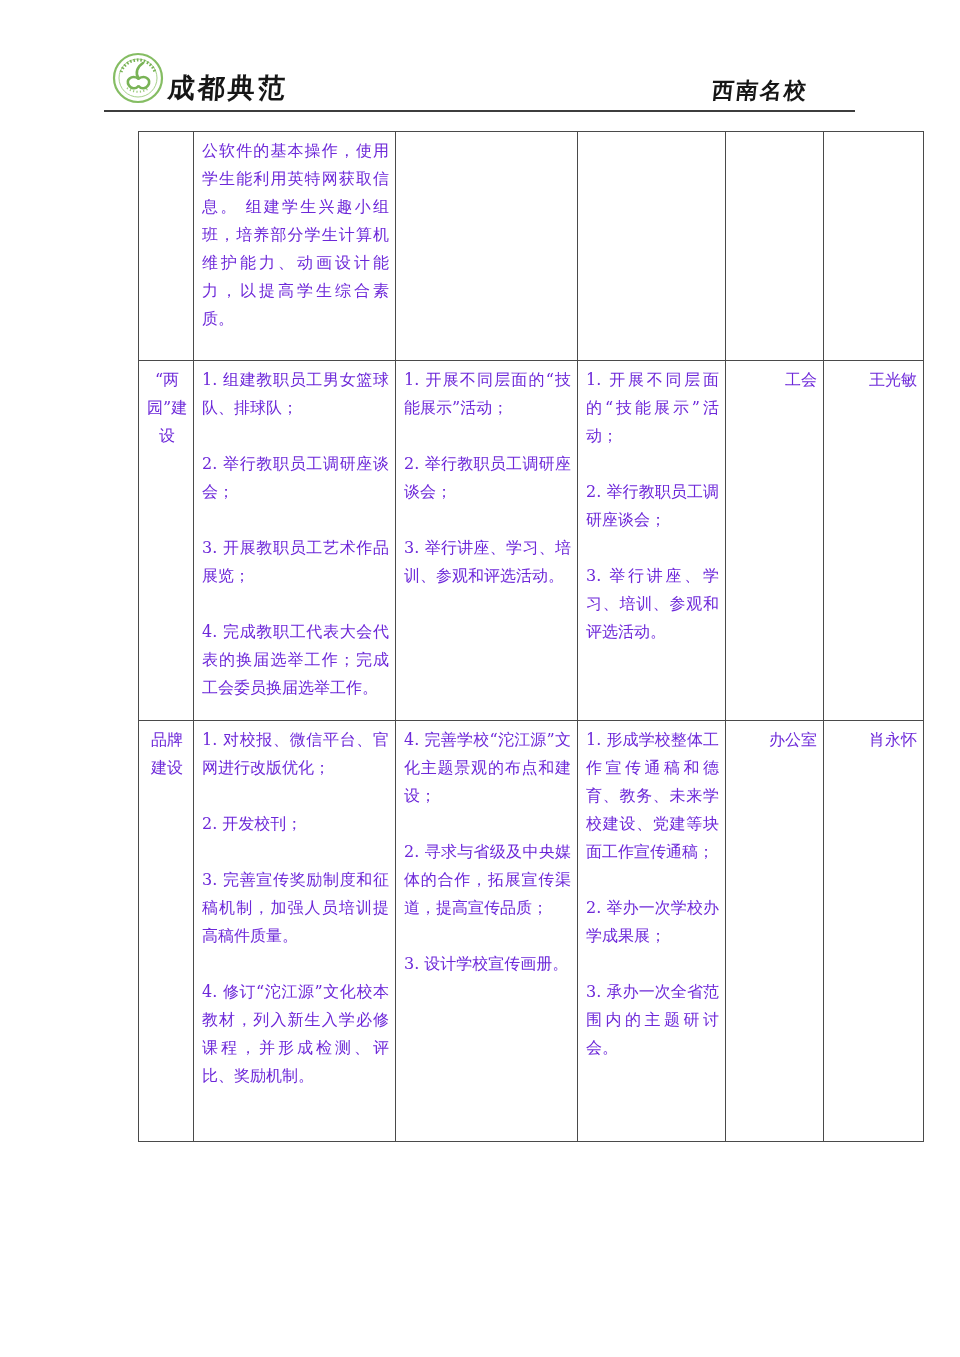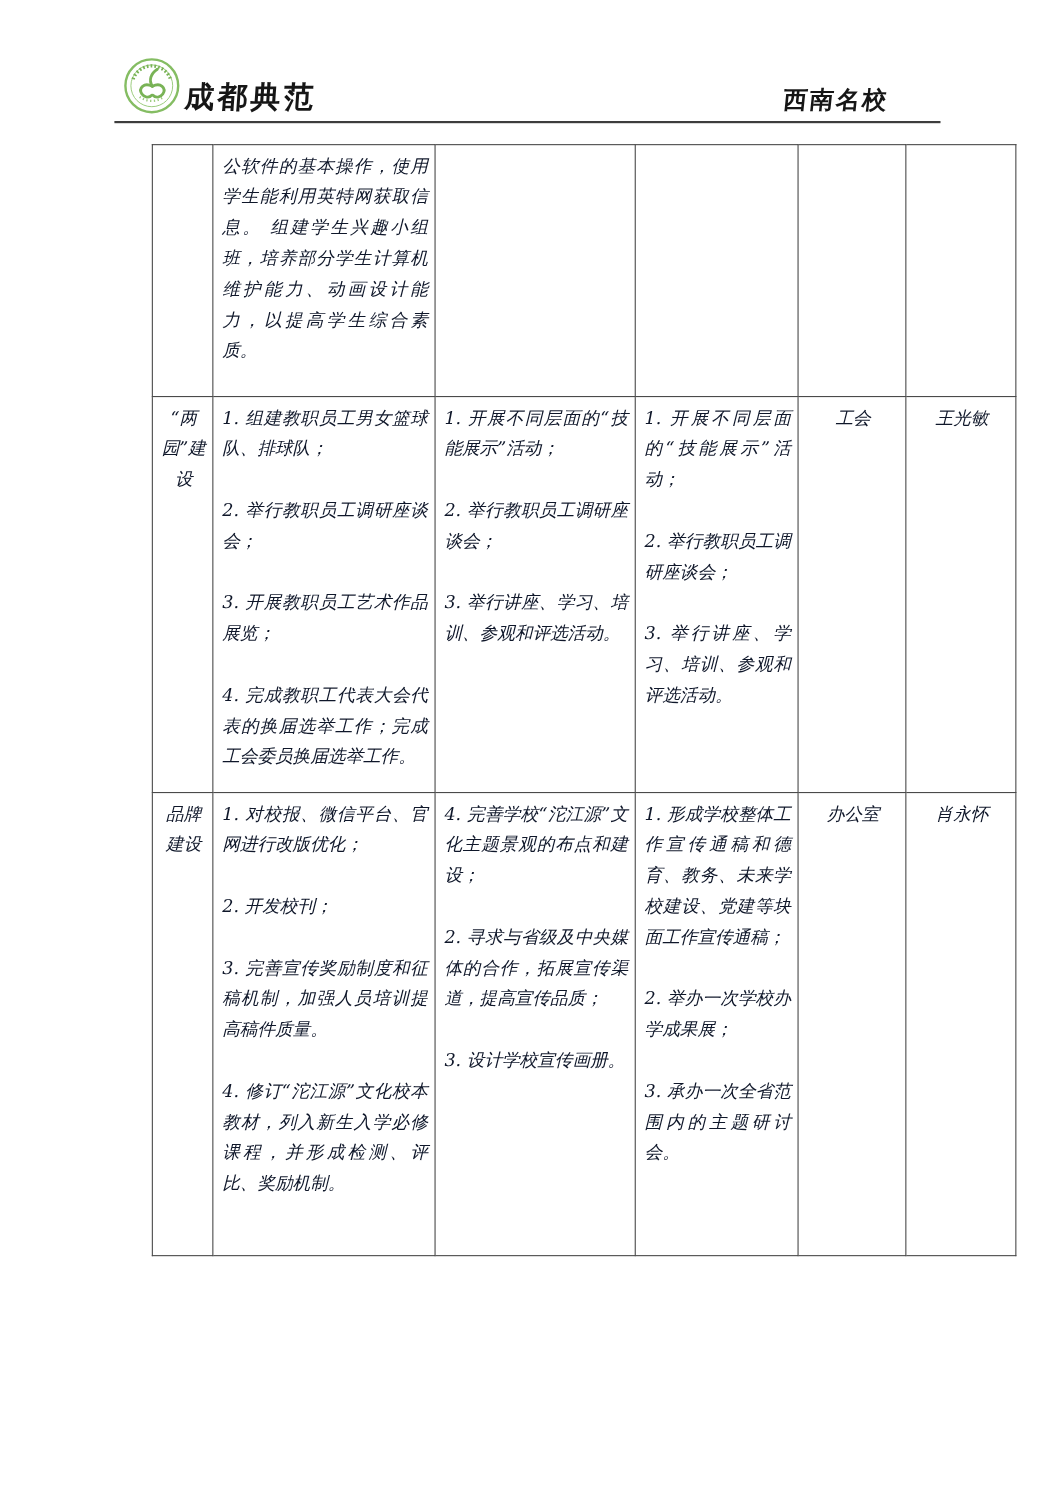--- a/index.html
+++ b/index.html
@@ -52,42 +52,41 @@
     width: 785px;
     border-collapse: collapse;
     table-layout: fixed;
   }
   table.plan { border: 1.5px solid #3f3f3f; }
   table.plan td {
     border: 1px solid #4a4a4a;
     vertical-align: top;
     font-size: 16px;
     line-height: 28px;
-    color: #0f172a;
+    color: #6d28d9;
     padding: 5px 6px 4px 8px;
     overflow: hidden;
-    font-style: italic;
   }
   tr.r1 td { height: 219px; }
   tr.r2 td { height: 350px; }
   tr.r3 td { height: 411px; }
 
   td.cat {
     vertical-align: middle;
     text-align: center;
     white-space: pre-line;
     line-height: 30px;
     padding: 2px 2px;
   }
   td.txt {
     text-align: justify;
     white-space: pre-line;
   }
   td.small {
-    text-align: center;
+    text-align: right;
     padding-left: 10px;
     padding-top: 6px;
   }
 </style>
 </head>
 <body>
 
 <div class="page">
 
   <div class="logo-wrap">

